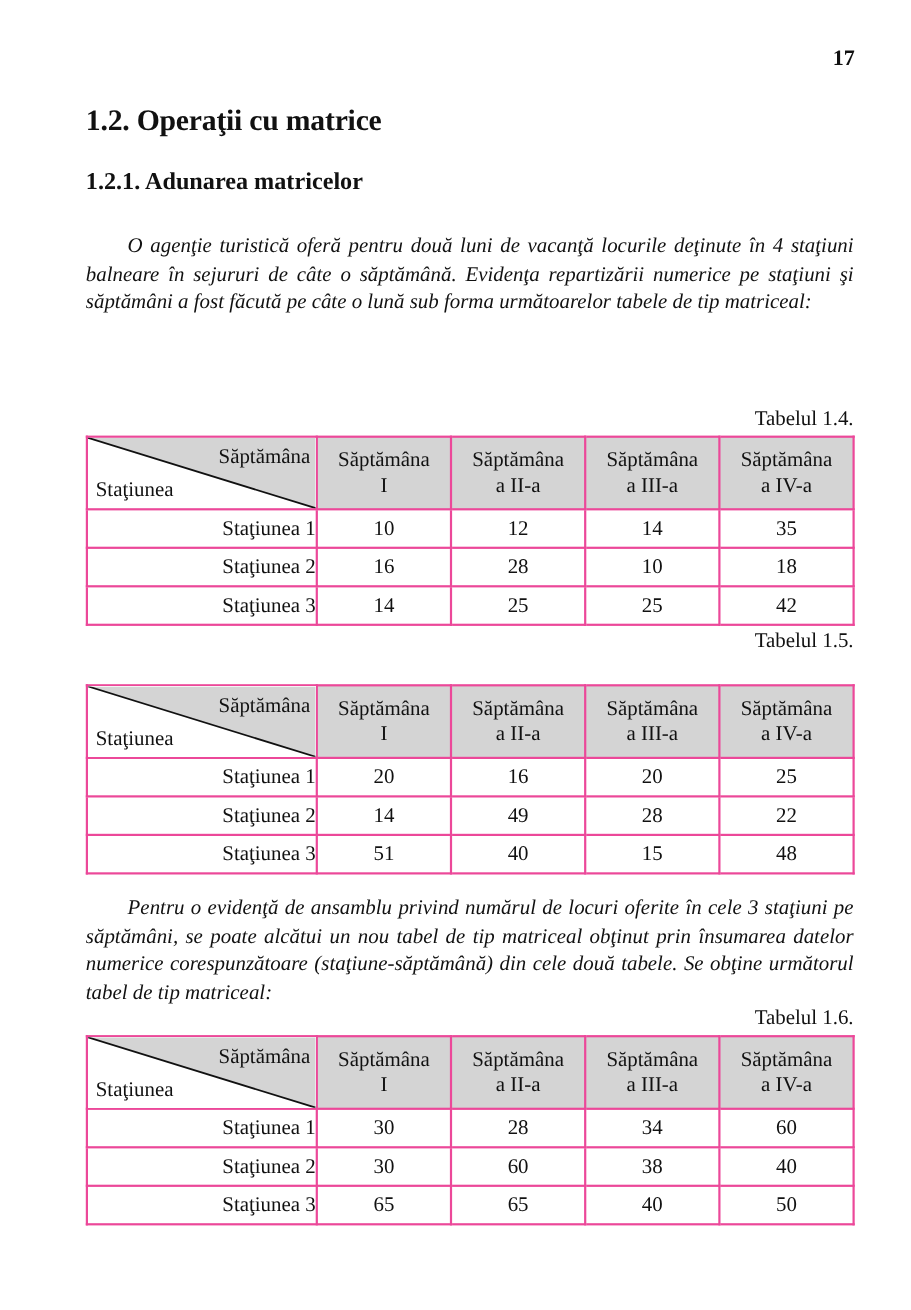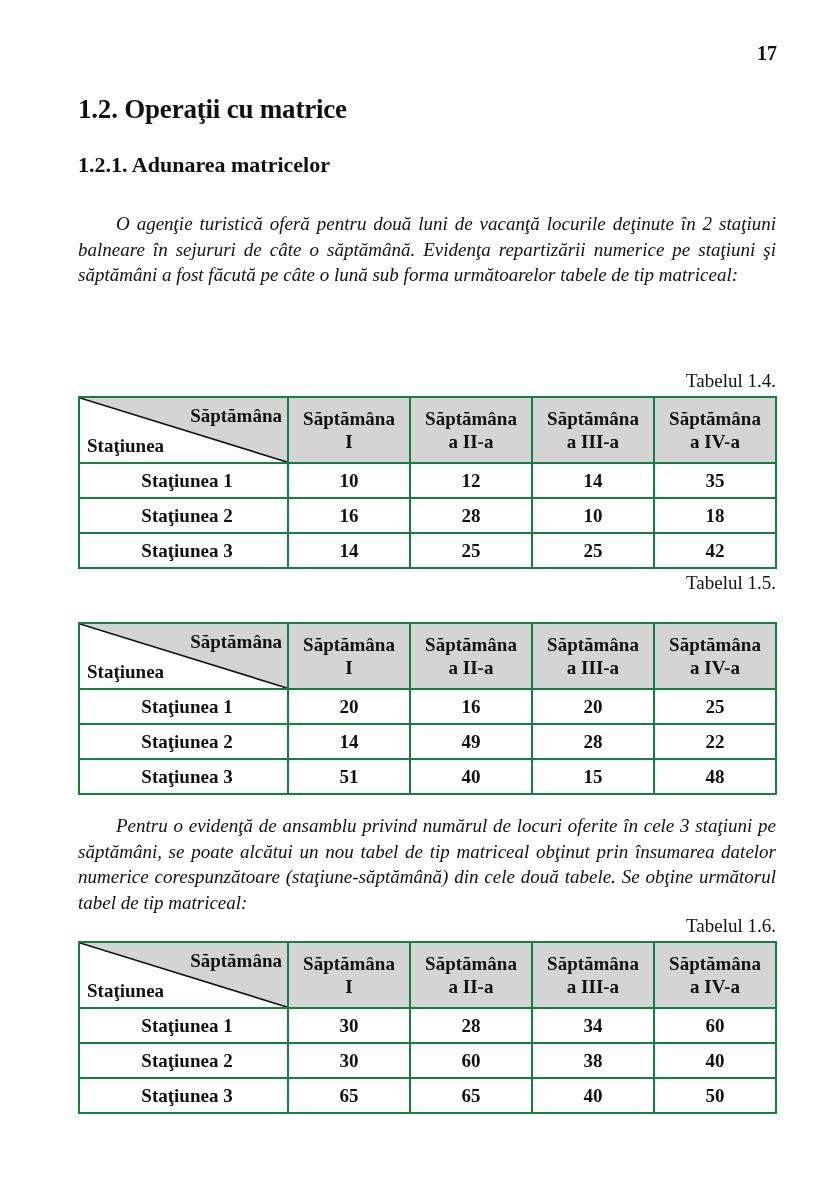--- a/index.html
+++ b/index.html
@@ -27,41 +27,41 @@
   .italic { font-style: italic; }
   .caption {
     position: absolute; left: 560px; width: 216px; text-align: right;
     font-size: 19px;
   }
   table.mtx {
     position: absolute; left: 78px; width: 698px;
     border-collapse: collapse; font-size: 19px; table-layout: fixed;
   }
   table.mtx td, table.mtx th {
-    border: 2px solid #15803d; padding: 0; font-weight: bold;
+    border: 2px solid #ec4899; padding: 0; font-weight: normal;
   }
   table.mtx th { background: #d4d4d4; height: 64px; line-height: 23px; text-align: center; vertical-align: middle; }
   table.mtx td { height: 33px; text-align: center; vertical-align: middle; }
-  table.mtx td.rowlabel { text-align: center; padding-left: 7px; }
+  table.mtx td.rowlabel { text-align: right; padding-left: 7px; }
   th.corner { position: relative; background: #ffffff !important; }
   th.corner svg { position: absolute; left: 0; top: 0; width: 100%; height: 100%; }
   th.corner .c-top { position: absolute; right: 5px; top: 6px; }
   th.corner .c-bot { position: absolute; left: 7px; bottom: 5px; }
   col.c0 { width: 209px; }
   col.cn { width: 122px; }
 </style>
 </head>
 <body>
 
 <div class="page-num">17</div>
 <div class="h1">1.2. Operaţii cu matrice</div>
 <div class="h2">1.2.1. Adunarea matricelor</div>
 
 <div class="para" style="top:211px;">
-  <p class="italic">O agenţie turistică oferă pentru două luni de vacanţă locurile deţinute în 2 staţiuni balneare în sejururi de câte o săptămână. Evidenţa repartizării numerice pe staţiuni şi săptămâni a fost făcută pe câte o lună sub forma următoarelor tabele de tip matriceal:</p>
+  <p class="italic">O agenţie turistică oferă pentru două luni de vacanţă locurile deţinute în 4 staţiuni balneare în sejururi de câte o săptămână. Evidenţa repartizării numerice pe staţiuni şi săptămâni a fost făcută pe câte o lună sub forma următoarelor tabele de tip matriceal:</p>
 </div>
 
 <div class="caption" style="top:370px;">Tabelul 1.4.</div>
 <table class="mtx" style="top:396px;">
   <colgroup>
       <col class="c0">
       <col class="cn">
       <col class="cn">
       <col class="cn">
       <col class="cn">

